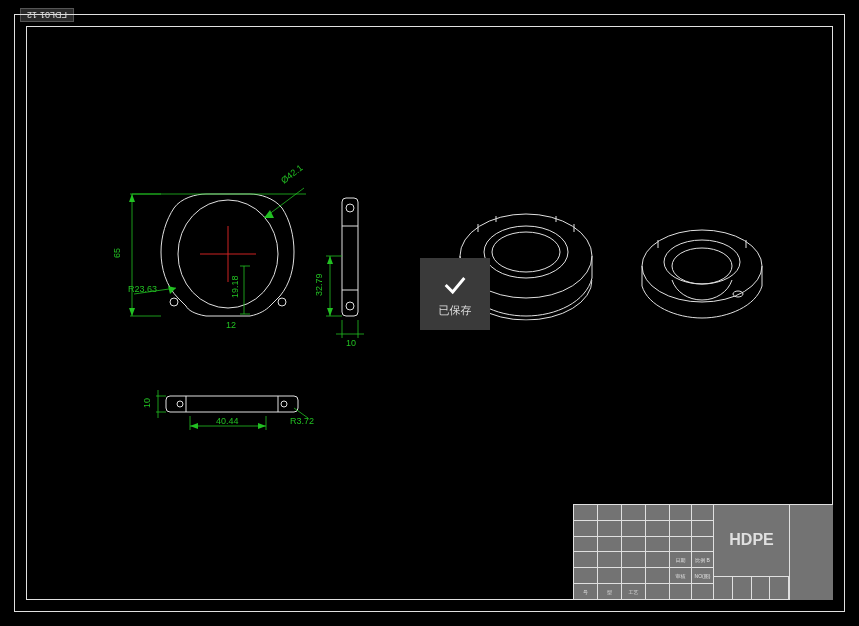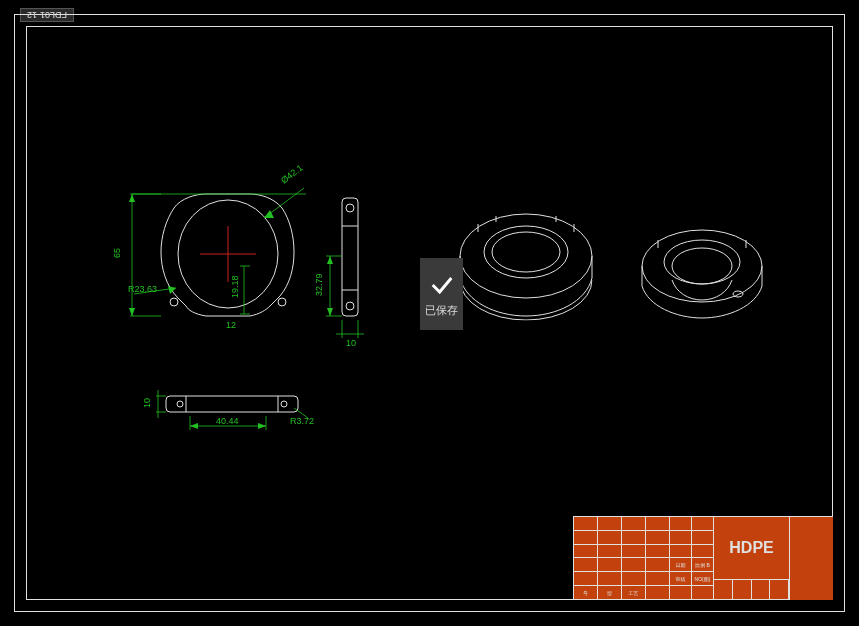--- a/index.html
+++ b/index.html
@@ -50,40 +50,40 @@
       fill: #22c022;
       font-family: Arial, sans-serif;
     }
     .dim-line { stroke: #22c022; stroke-width: 0.8; }
     .white-line { stroke: #e0e0e0; stroke-width: 1; fill: none; }
     .center-mark { stroke: #cc2222; stroke-width: 1; }
     .toast {
       position: absolute;
       left: 420px;
       top: 258px;
-      width: 43px;
+      width: 70px;
       height: 72px;
       background: #3a3a3a;
       display: flex;
       flex-direction: column;
       align-items: center;
       justify-content: center;
       color: #ddd;
     }
     .toast-text { font-size: 11px; margin-top: 4px; }
     .title-block {
       position: absolute;
       right: 26px;
       bottom: 26px;
       width: 260px;
-      height: 84px;
+      height: 96px;
       border-left: 1px solid #e0e0e0;
       border-top: 1px solid #e0e0e0;
       display: flex;
-      background: #c2410c;
+      background: #737373;
     }
     .tb-grid {
       width: 140px;
       display: grid;
       grid-template-rows: repeat(6, 1fr);
       grid-template-columns: 24px 24px 24px 24px 22px 22px;
     }
     .tb-cell {
       border-right: 1px solid #e0e0e0;
       border-bottom: 1px solid #e0e0e0;

